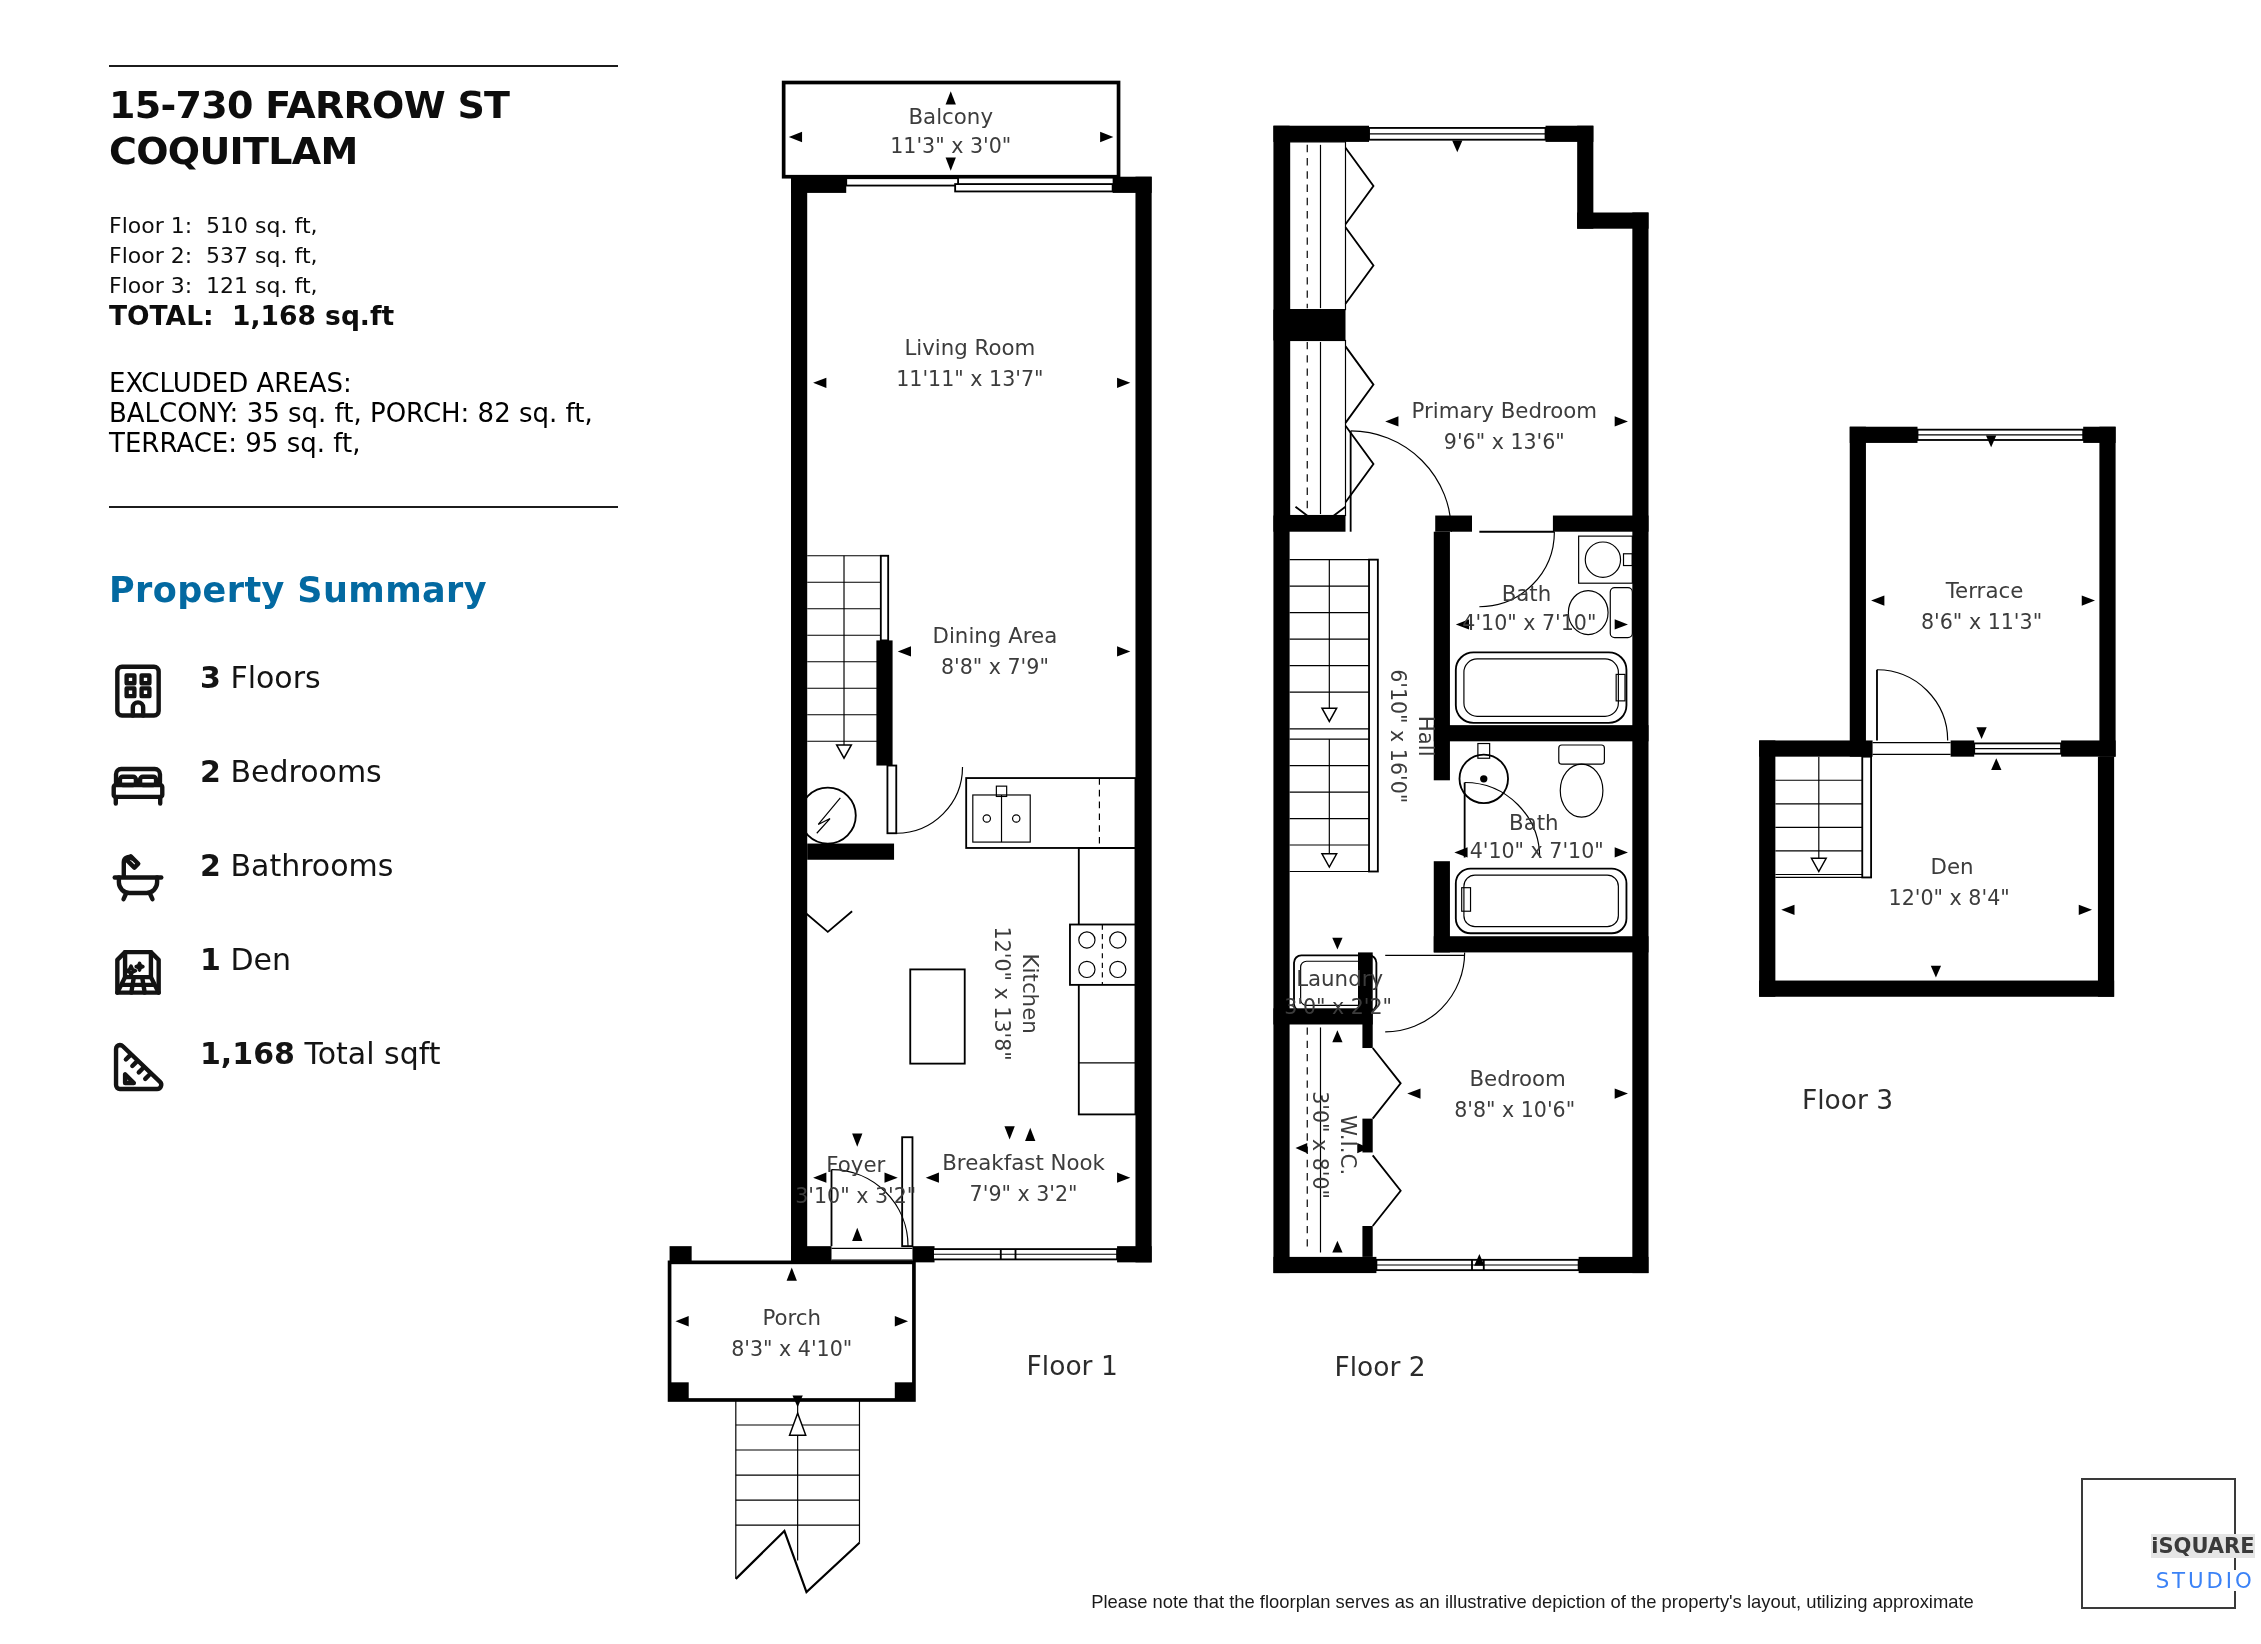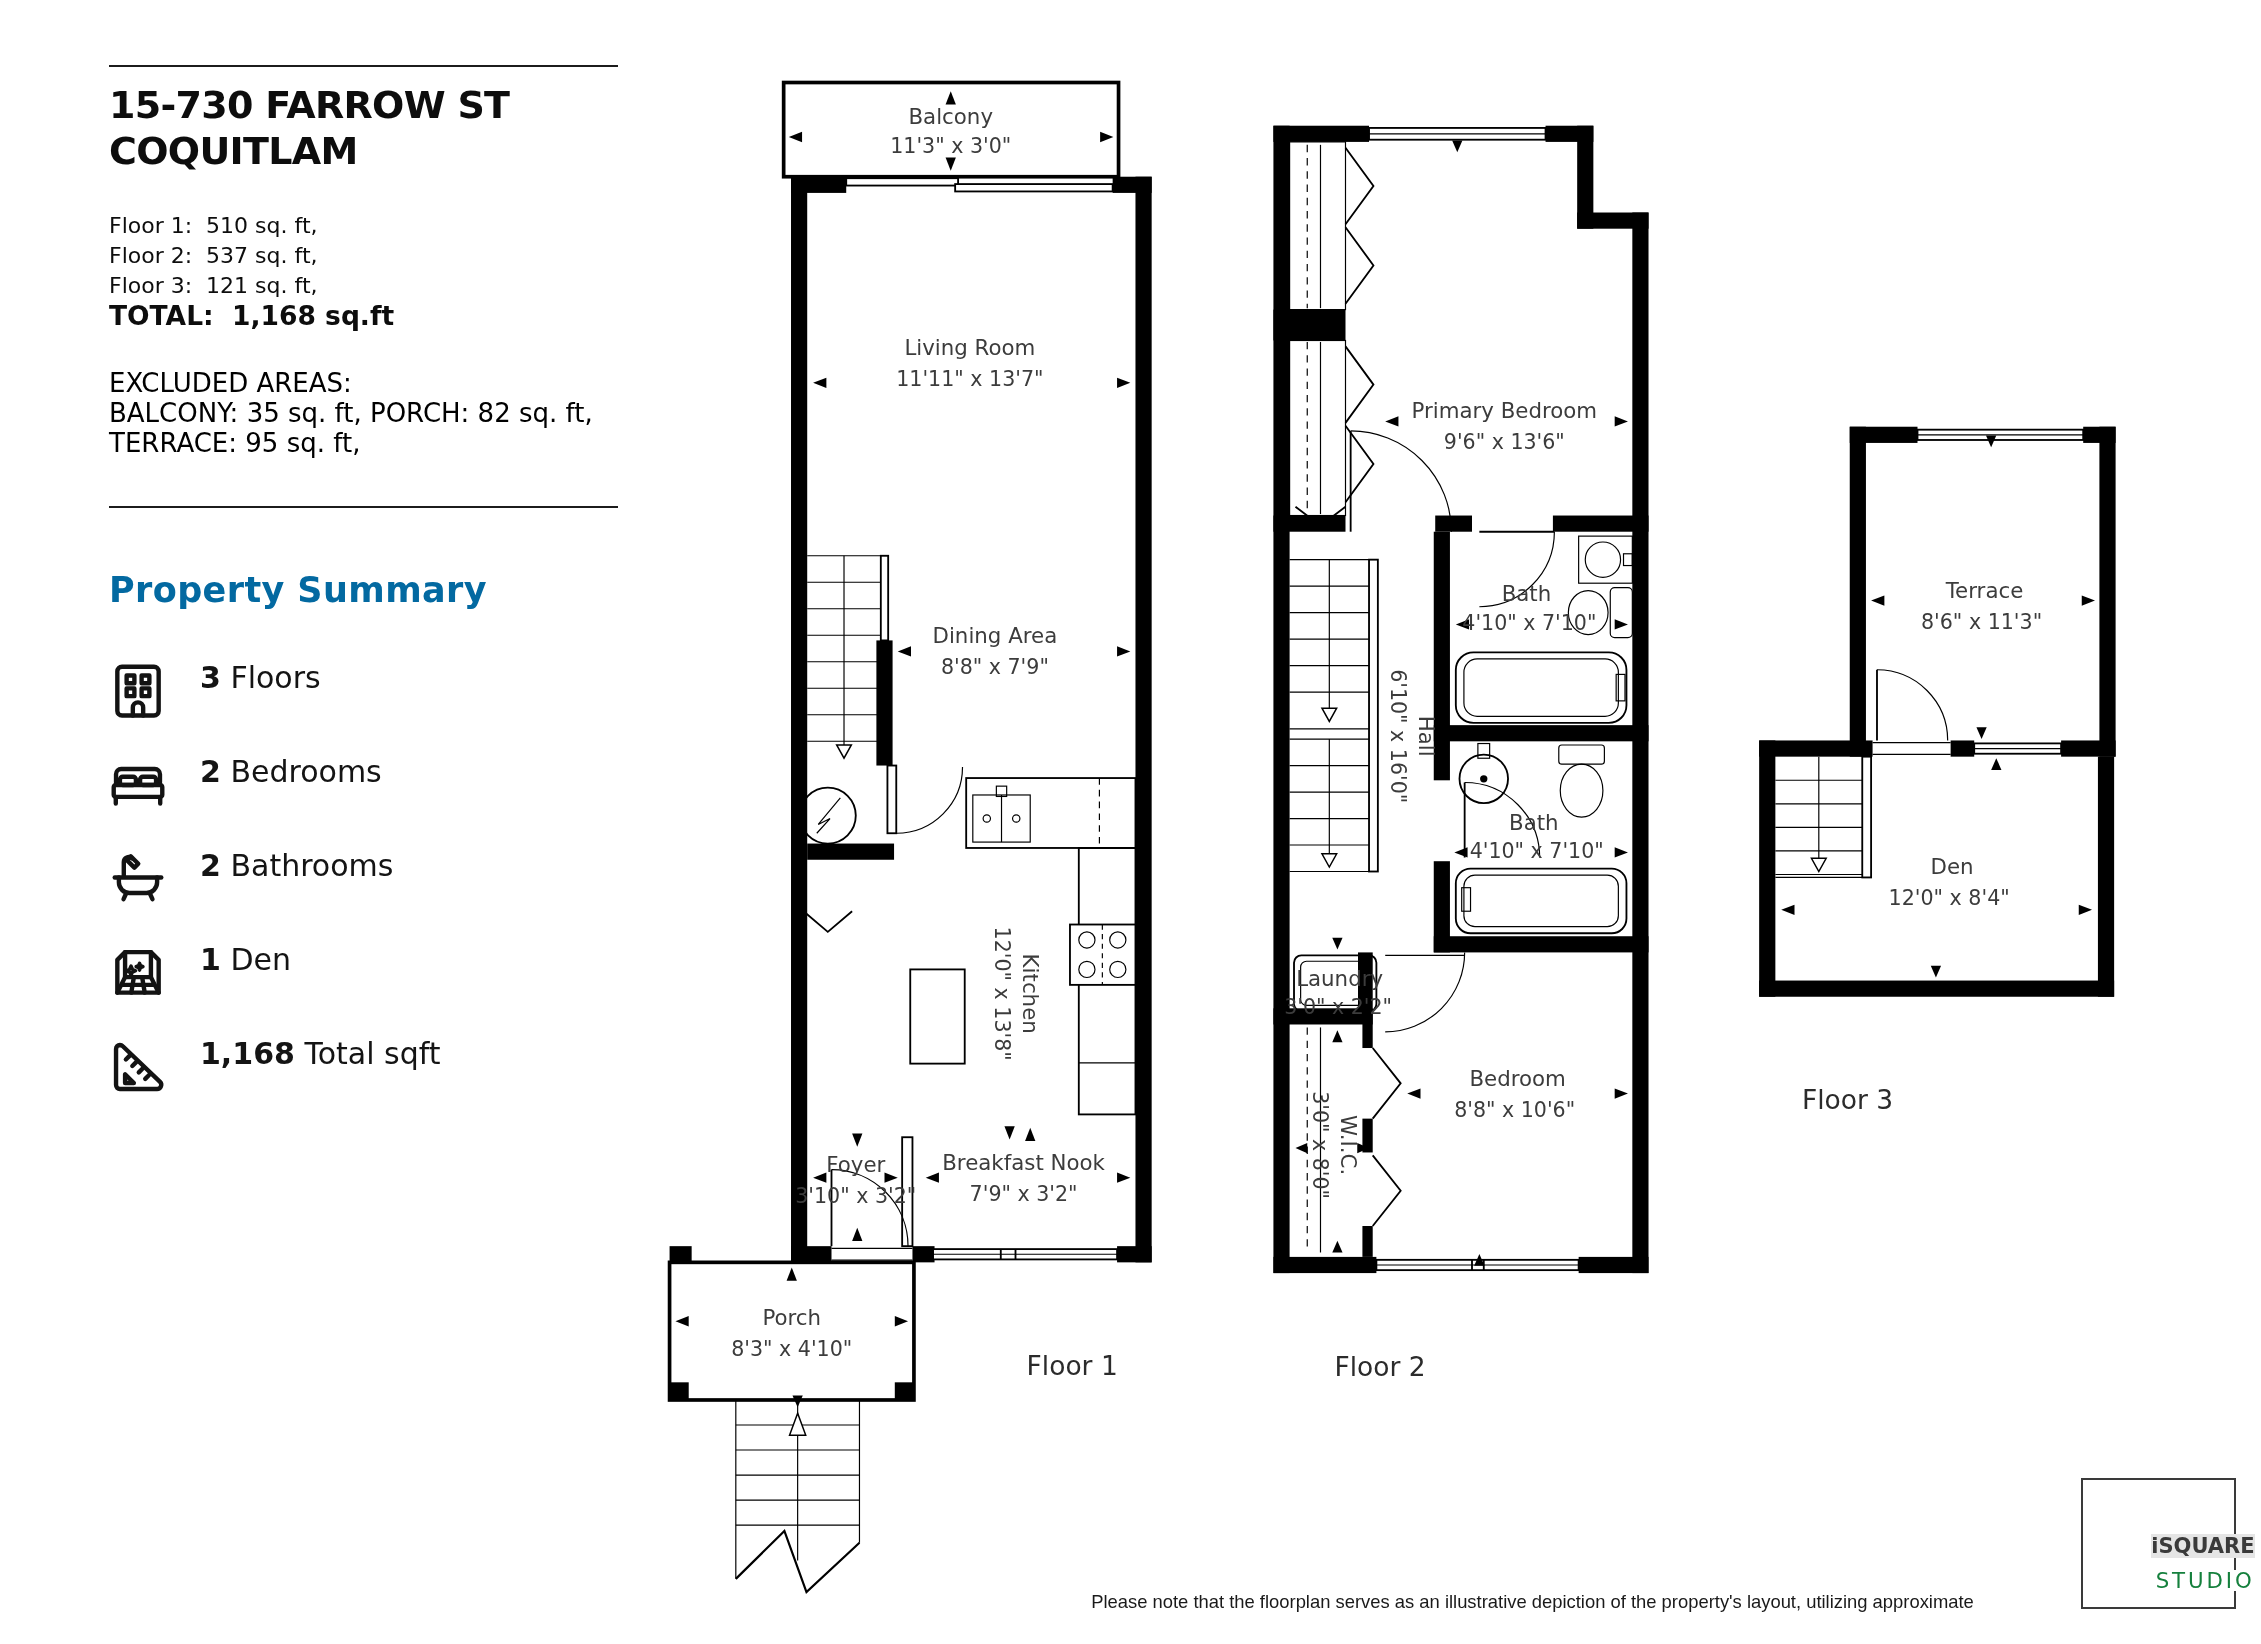--- a/index.html
+++ b/index.html
@@ -14,21 +14,21 @@
   .summary-title{font-size:35px;font-weight:bold;letter-spacing:0.4px;color:#0369a1;}
   .sum-item{position:absolute;left:63px;height:62px;display:flex;align-items:flex-start;}
   .sum-icon{width:62px;height:62px;flex:0 0 62px;}
   .sum-text{margin-left:31px;font-size:30px;color:#141414;white-space:pre;}
   .sum-text b{font-weight:bold;}
   .disclaimer{width:1075px;text-align:center;font-family:"Liberation Sans",sans-serif;
               font-size:18.4px;line-height:26px;color:#1a1a1a;white-space:pre;}
   .logo-box{width:151px;height:127px;border:2.9px solid #3a3a3a;position:relative;}
   .logo-line1{position:absolute;right:-20.6px;top:54px;font-size:21px;font-weight:bold;letter-spacing:0px;
               color:#3a3a3a;background:#e5e5e5;line-height:1;padding:1.5px 0;}
-  .logo-line2{position:absolute;right:-20.6px;top:90px;font-size:21.3px;letter-spacing:2.9px;color:#15803d;
+  .logo-line2{position:absolute;right:-20.6px;top:90px;font-size:21.3px;letter-spacing:2.9px;color:#3b82f6;
               background:#fff;line-height:1;}
   svg text{font-family:"DejaVu Sans",sans-serif;}
   .rname{font-size:29px;fill:#3c3c3c;}
   .rdims{font-size:28px;fill:#3c3c3c;}
   .flabel{font-size:36px;fill:#2b2b2b;}
   .wall{fill:#000;}
   .thin{fill:none;stroke:#000;stroke-width:2.5;}
   .thin15{fill:none;stroke:#000;stroke-width:1.6;}
   .win{fill:#fff;stroke:#000;stroke-width:2.5;}
   .arrow{fill:#000;stroke:none;}

